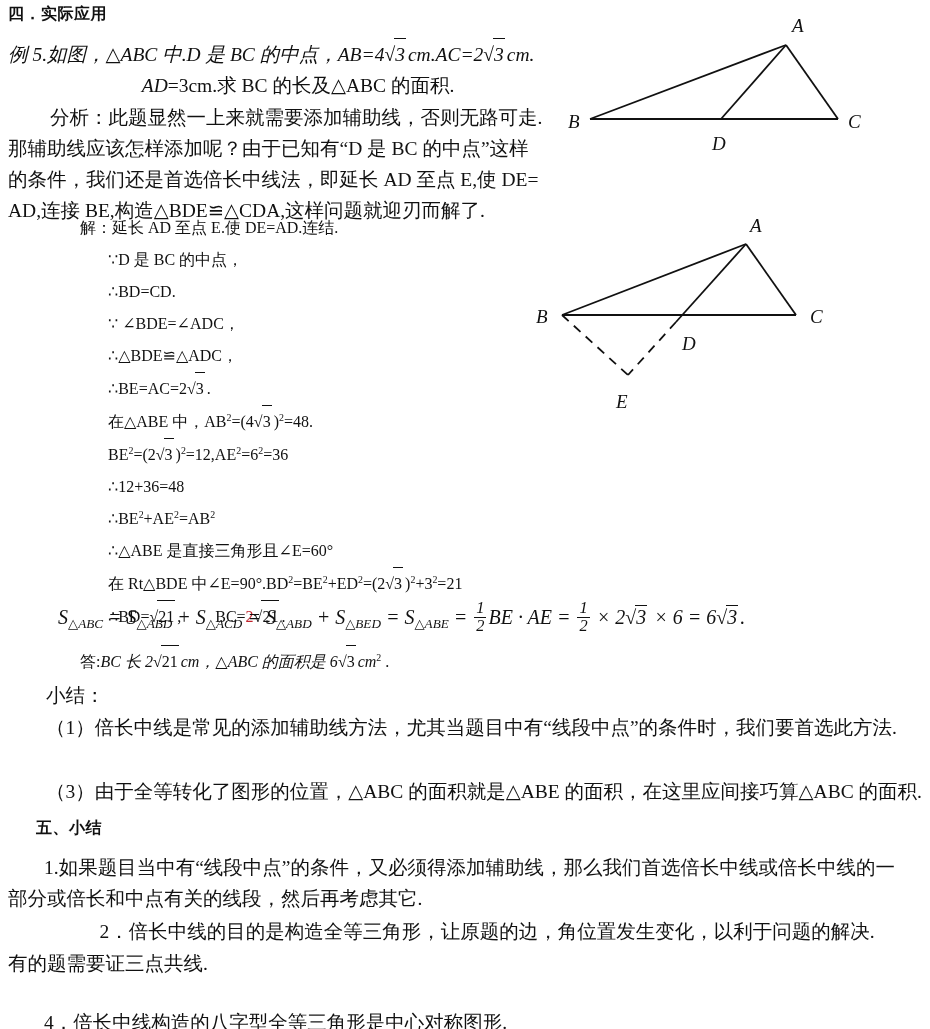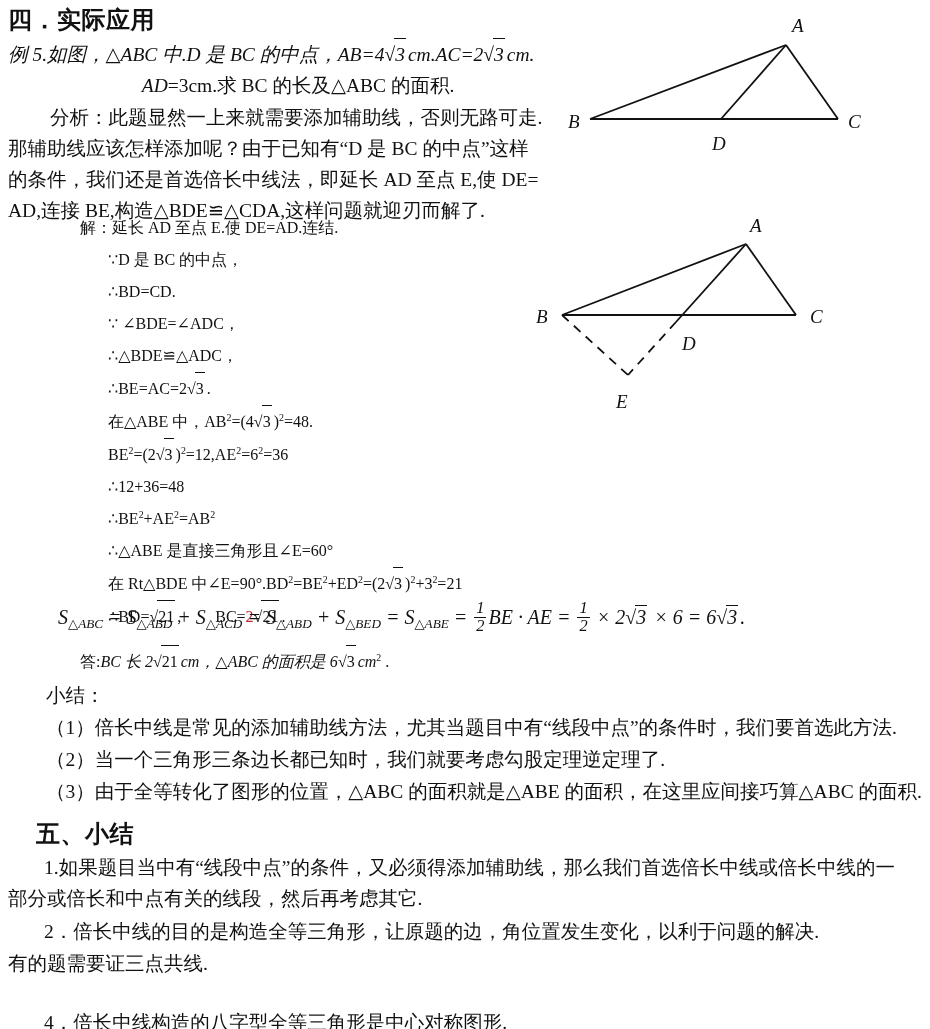--- a/index.html
+++ b/index.html
@@ -19,21 +19,21 @@
     position: relative;
     width: 930px;
     height: 1029px;
     padding: 0;
   }
 
   
   .blk { position: absolute; }
   .heading {
     font-weight: bold;
-    font-size: 24px;
+    font-size: 16px;
     letter-spacing: 0.5px;
     text-align: right;
   }
   .para {
     font-size: 19.5px;
     line-height: 31px;
   }
   .math {
     font-size: 16px;
     line-height: 32px;
@@ -153,33 +153,32 @@
     <span>S</span><span class="sub">△ABC</span><span> = </span><span>S</span><span class="sub">△ABD</span><span> + </span><span>S</span><span class="sub">△ACD</span><span> = </span><span>S</span><span class="sub">△ABD</span><span> + </span><span>S</span><span class="sub">△BED</span><span> = </span><span>S</span><span class="sub">△ABE</span><span> = </span><span class="frac"><span class="num">1</span><span class="den">2</span></span><span>BE · AE</span><span> = </span><span class="frac"><span class="num">1</span><span class="den">2</span></span><span> × 2</span><span class="sq"><span class="radsym">√</span><span class="rad">3</span></span><span> × 6 = 6</span><span class="sq"><span class="radsym">√</span><span class="rad">3</span></span><span>.</span>
   </div>
 
   <div class="blk math" style="left:80px; top:645px;">
     <span>答:</span><span class="ital">BC 长 2</span><span class="sq"><span class="radsym">√</span><span class="rad">21</span></span><span class="ital">cm，△ABC 的面积是 6</span><span class="sq"><span class="radsym">√</span><span class="rad">3</span></span><span class="ital">cm</span><sup>2</sup><span> .</span>
   </div>
 
   <div class="blk para" style="left:46px; top:680px;">小结：</div>
 
   <div class="blk para" style="left:46px; top:712px; width:884px;">（1）倍长中线是常见的添加辅助线方法，尤其当题目中有“线段中点”的条件时，我们要首选此方法.</div>
-  <div class="blk para" style="left:46px; top:744px; width:884px;">（2）当一个三角形三条边长都已知时，我们就要考虑勾股定理逆定理了.</div>
   <div class="blk para" style="left:46px; top:776px; width:884px;">（3）由于全等转化了图形的位置，△ABC 的面积就是△ABE 的面积，在这里应间接巧算△ABC 的面积.</div>
 
   <div class="blk heading" style="left:8px; top:818px;margin-left:28px;">五、小结</div>
 
   <div class="blk para" style="left:8px; top:852px; width:922px;">
     <div>
       <span style="display:inline-block; width:36px;"></span><span>1.如果题目当中有“线段中点”的条件，又必须得添加辅助线，那么我们首选倍长中线或倍长中线的一</span>
     </div>
     <div>部分或倍长和中点有关的线段，然后再考虑其它.</div>
   </div>
 
-  <div class="blk para" style="left:44px; top:916px; width:886px;">2．倍长中线的目的是构造全等三角形，让原题的边，角位置发生变化，以利于问题的解决.</div>
+  <div class="blk para" style="left:44px; top:916px; width:886px;text-align:center;">2．倍长中线的目的是构造全等三角形，让原题的边，角位置发生变化，以利于问题的解决.</div>
 
   <div class="blk para" style="left:8px; top:948px; width:922px;">
     <div>有的题需要证三点共线.</div>
   </div>
 
   <div class="blk para" style="left:44px; top:1012px; width:886px; line-height:22px;">4．倍长中线构造的八字型全等三角形是中心对称图形.</div>
 
   <div class="fig" style="left:560px; top:10px;">
     <svg width="340" height="160" viewBox="0 0 340 160">
       <g stroke="#111" stroke-width="1.8" fill="none" stroke-linejoin="miter">

